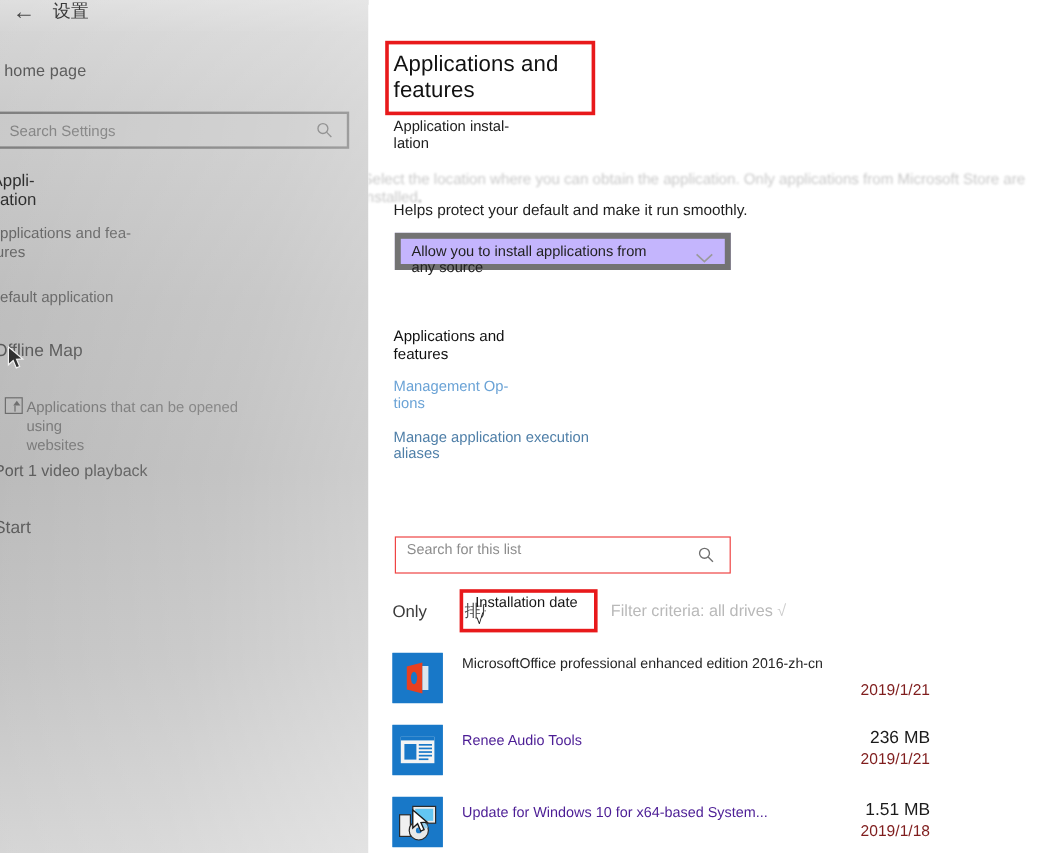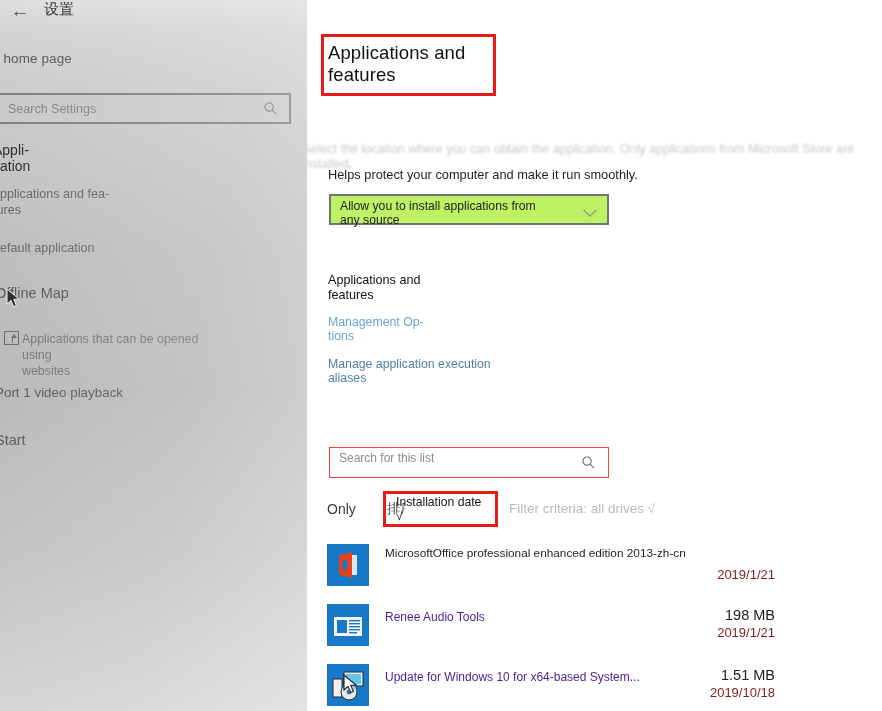--- a/index.html
+++ b/index.html
@@ -187,22 +187,22 @@
     position: absolute;
     left: 21px; top: 163px;
     font-size: 12.8px;
     color: #1f1f1f;
     line-height: 15px;
   }
   .m-select {
     position: absolute;
     left: 22px; top: 190px;
     width: 280px; height: 31px;
-    border: 2px solid #737373;
-    background: #bef264;
+    border: 5px solid #737373;
+    background: #c4b5fd;
     box-sizing: border-box;
   }
   .m-select-txt {
     position: absolute;
     left: 9px; top: 4px;
     width: 215px;
     font-size: 12.2px;
     color: #222;
     line-height: 13.5px;
   }
@@ -385,26 +385,28 @@
   </div>
 </div>
 
 <div id="main">
 
   <div class="hl-box" style="left:14px; top:30px; width:175px; height:62px;"></div>
 
   <div class="m-h1" style="white-space:pre-line">Applications and
 features</div>
 
+  <div class="m-sub" style="white-space:pre-line">Application instal-
+lation</div>
 
   <div class="m-faint">
     <span>Select the location where you can obtain the application. Only applications from Microsoft Store are installed</span><span class="dot">.</span>
   </div>
 
-  <div class="m-helper">Helps protect your computer and make it run smoothly.</div>
+  <div class="m-helper">Helps protect your default and make it run smoothly.</div>
 
   <div class="m-select">
     <span class="m-select-txt">Allow you to install applications from any source</span>
     <span class="m-select-chev">
       <svg width="16" height="10" viewBox="0 0 16 10">
           <polyline points="1.5,2 8,8 14.5,2" fill="none" stroke="#9a9a9a" stroke-width="1.4"></polyline>
         </svg>
     </span>
   </div>
 
@@ -441,21 +443,21 @@
 
   <div class="app-row r1" style="top:540px;">
     <span class="app-icon">
       <svg width="42" height="42" viewBox="0 0 42 42">
         <rect width="42" height="42" fill="#1878c8"></rect>
         <path d="M12 11.5 L25 8 L25 34 L12 30.5 Z" fill="#e8401f"></path>
         <rect x="25" y="11" width="5" height="20" fill="#f2f2f2" opacity="0.9"></rect>
         <ellipse cx="18" cy="21" rx="2.6" ry="5.2" fill="#1878c8"></ellipse>
       </svg>
     </span>
-    <span class="app-name">MicrosoftOffice professional enhanced edition 2013-zh-cn</span>
+    <span class="app-name">MicrosoftOffice professional enhanced edition 2016-zh-cn</span>
     <span class="app-meta" style="top:22px;">
       <span class="app-size"></span>
       <span class="app-date">2019/1/21</span>
     </span>
   </div>
 
   <div class="app-row r2" style="top:600px;">
     <span class="app-icon">
       <svg width="42" height="42" viewBox="0 0 42 42">
         <rect width="42" height="42" fill="#1878c8"></rect>
@@ -466,42 +468,42 @@
           <rect x="22" y="16" width="11" height="1.4"></rect>
           <rect x="22" y="19" width="11" height="1.4"></rect>
           <rect x="22" y="22" width="11" height="1.4"></rect>
           <rect x="22" y="25" width="11" height="1.4"></rect>
           <rect x="22" y="28" width="8" height="1.4"></rect>
         </g>
       </svg>
     </span>
     <span class="app-name">Renee Audio Tools</span>
     <span class="app-meta" style="top:2px;">
-      <span class="app-size">198 MB</span>
+      <span class="app-size">236 MB</span>
       <span class="app-date">2019/1/21</span>
     </span>
   </div>
 
   <div class="app-row r3" style="top:660px;">
     <span class="app-icon">
       <svg width="42" height="42" viewBox="0 0 42 42">
         <rect width="42" height="42" fill="#1878c8"></rect>
         <rect x="17" y="8" width="19" height="14" fill="#eaeaea" stroke="#2b2b2b" stroke-width="1"></rect>
         <rect x="19" y="10" width="15" height="10" fill="#63c6f2"></rect>
         <rect x="24" y="22" width="5" height="3" fill="#cfcfcf" stroke="#2b2b2b" stroke-width="0.8"></rect>
         <rect x="6" y="15" width="9" height="18" fill="#f0f0f0" stroke="#2b2b2b" stroke-width="1"></rect>
         <circle cx="22" cy="28" r="8" fill="#e8e8e8" stroke="#2b2b2b" stroke-width="1"></circle>
         <circle cx="22" cy="28" r="2.4" fill="#1878c8"></circle>
         <path d="M22 20 A8 8 0 0 1 29.6 25.6 L22 28 Z" fill="#9ad2f0"></path>
       </svg>
     </span>
     <span class="app-name">Update for Windows 10 for x64-based System...</span>
     <span class="app-meta" style="top:2px;">
       <span class="app-size">1.51 MB</span>
-      <span class="app-date">2019/10/18</span>
+      <span class="app-date">2019/1/18</span>
     </span>
   </div>
 
   <div class="cursor" style="left:36px; top:670px;">
     <svg width="16" height="22" viewBox="0 0 16 22">
       <path d="M1 1 L1 16 L5 12.4 L7.6 18.6 L10.4 17.4 L7.8 11.4 L13 11.1 Z" fill="#ffffff" stroke="#1a1a1a" stroke-width="1.1"></path>
     </svg>
   </div>
 </div>
 

